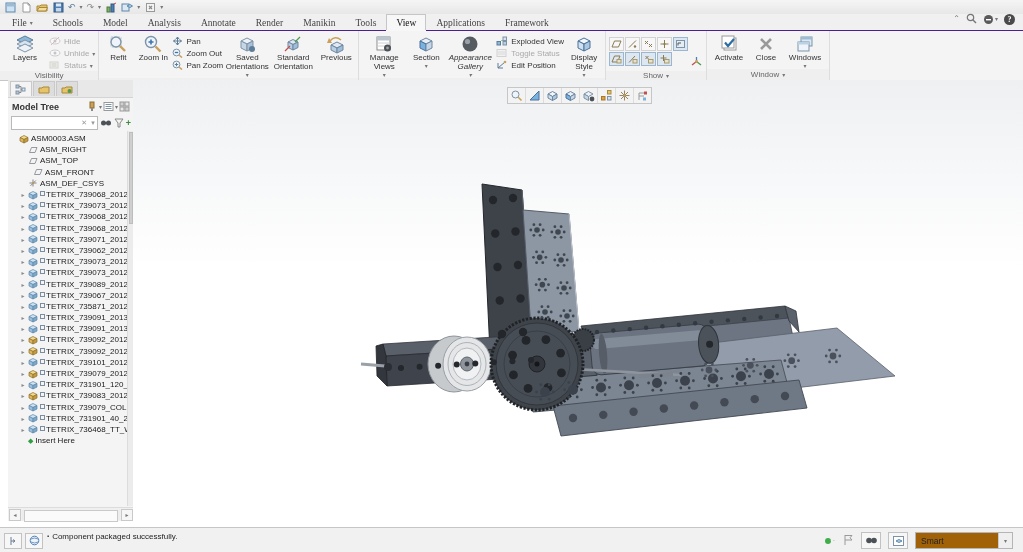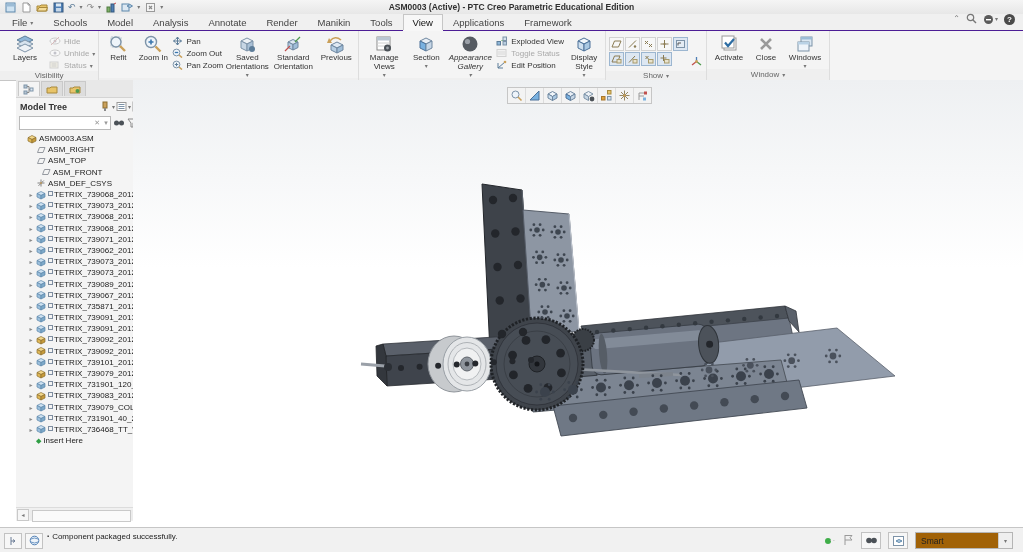--- a/index.html
+++ b/index.html
@@ -9,21 +9,21 @@
   .titlebar{position:absolute;top:0;left:0;right:0;height:14px;background:linear-gradient(#f5f5f5,#e7e7e7);
             border-bottom:1px solid #dcdcdc;display:flex;align-items:center;}
   .qat{display:flex;align-items:center;gap:4px;padding-left:4px;z-index:2;}
   .qat .qi{display:flex;align-items:center;justify-content:center;width:12px;height:12px;}
   .glyph{font-size:9px;color:#5d7d99;line-height:1;}
   .glyph.gray{color:#8a8a8a;}
   .chevtxt{font-size:6px;color:#777;line-height:1;}
   .apptitle{position:absolute;left:0;right:0;text-align:center;font-size:8.5px;font-weight:bold;color:#2f2f2f;}
   
   .tabrow{position:absolute;top:14px;left:0;right:0;height:16px;background:#f0f0f0;
-          border-bottom:7px solid #4c1d95;display:flex;justify-content:space-between;align-items:flex-end;}
+          border-bottom:7px solid #4c1d95;display:flex;justify-content:space-between;align-items:flex-end;font-family:Liberation Serif, serif;}
   .tabs{display:flex;align-items:flex-end;padding-left:2px;height:100%;}
   .tab{padding:2px 9px 2px 9px;font-size:9.5px;color:#444;display:flex;align-items:center;gap:3px;
        border:1px solid transparent;border-bottom:none;height:11px;}
   .tab.active{background:#f7f7f7;border-color:#c6c6c6;color:#111;box-shadow:0 1px 0 #f7f7f7;}
   .tabrow-right{display:flex;align-items:center;gap:6px;padding:0 8px 2px 0;}
   
   .ribbon{position:absolute;top:31px;left:0;right:0;height:49px;background:#f4f4f4;
           border-bottom:1px solid #c6c6c6;display:flex;}
   .rgroup{display:flex;flex-direction:column;border-right:1px solid #ddd;}
   .rbody{flex:1;display:flex;align-items:flex-start;padding:2px 3px 0 3px;gap:2px;}
@@ -33,21 +33,21 @@
   .rtxt{line-height:1.1;}
   .rcol{display:flex;flex-direction:column;gap:1px;padding-top:3px;}
   .rbtn-sm{display:flex;align-items:center;gap:3px;font-size:8px;color:#333;height:11px;white-space:nowrap;}
   .dim{color:#a9a9a9;}
   .dim svg{opacity:.45;}
   .show-grid{display:grid;grid-template-columns:repeat(5,15px);grid-auto-rows:14px;gap:1px;padding-top:4px;}
   .tg{border:1px solid #d2d2d2;background:#f7f7f7;display:flex;align-items:center;justify-content:center;}
   .tg.on{background:#dde7f2;border-color:#9cb6d0;}
   
   .main{position:absolute;top:80px;left:0;width:1023px;height:447px;}
-  .navigator{position:absolute;left:16px;top:0;width:133px;height:441px;background:#f4f4f4;border-right:2px solid #8b5cf6;box-sizing:border-box;}
+  .navigator{position:absolute;left:8px;top:0;width:133px;height:441px;background:#f4f4f4;border-right:7px solid #8b5cf6;box-sizing:border-box;}
   .nav-tabs{height:16px;display:flex;gap:1px;padding:1px 0 0 2px;background:#e8e8e8;border-bottom:1px solid #d4d4d4;}
   .ntab{width:20px;height:14px;border:1px solid #c9c9c9;border-bottom:none;background:#dddddd;display:flex;align-items:center;justify-content:center;}
   .ntab.active{background:#f4f4f4;}
   .nav-header{height:17px;display:flex;align-items:center;padding:0 4px;justify-content:space-between;}
   .nav-title{font-size:9px;font-weight:bold;color:#333;}
   .hic{display:flex;align-items:center;gap:1px;}
   .nav-search{height:16px;margin:0 3px;display:flex;align-items:center;gap:2px;}
   .searchbox{flex:1;display:flex;align-items:center;height:12px;border:1px solid #b9b9b9;background:#fff;min-width:0;}
   .searchbox input{flex:1;border:none;outline:none;font-size:8px;min-width:0;height:10px;padding:0 2px;font-family:"Liberation Sans",sans-serif;}
   .sbx{font-size:7px;color:#999;padding:0 2px;}
@@ -134,21 +134,20 @@
         </span>
       <span class="chevtxt">▾</span>
       <span class="qi">
           <svg width="11" height="11">
             <rect x="1.5" y="1.5" width="8" height="8" fill="#f4f4f4" stroke="#999"></rect>
             <path d="M4 4 L7 7 M7 4 L4 7" stroke="#8a8a8a" stroke-width="1.2"></path>
           </svg>
         </span>
       <span class="chevtxt">▾</span>
     </div>
-    <div class="apptitle">ASM0003 (Active) - PTC Creo Parametric Educational Edition</div>
   </div>
 
   <div class="tabrow">
     <div class="tabs" id="tabs">
         <div class="tab">
           <span>File</span>
           <span class="chevtxt">▾</span>
         </div>
         <div class="tab">
           <span>Schools</span>

